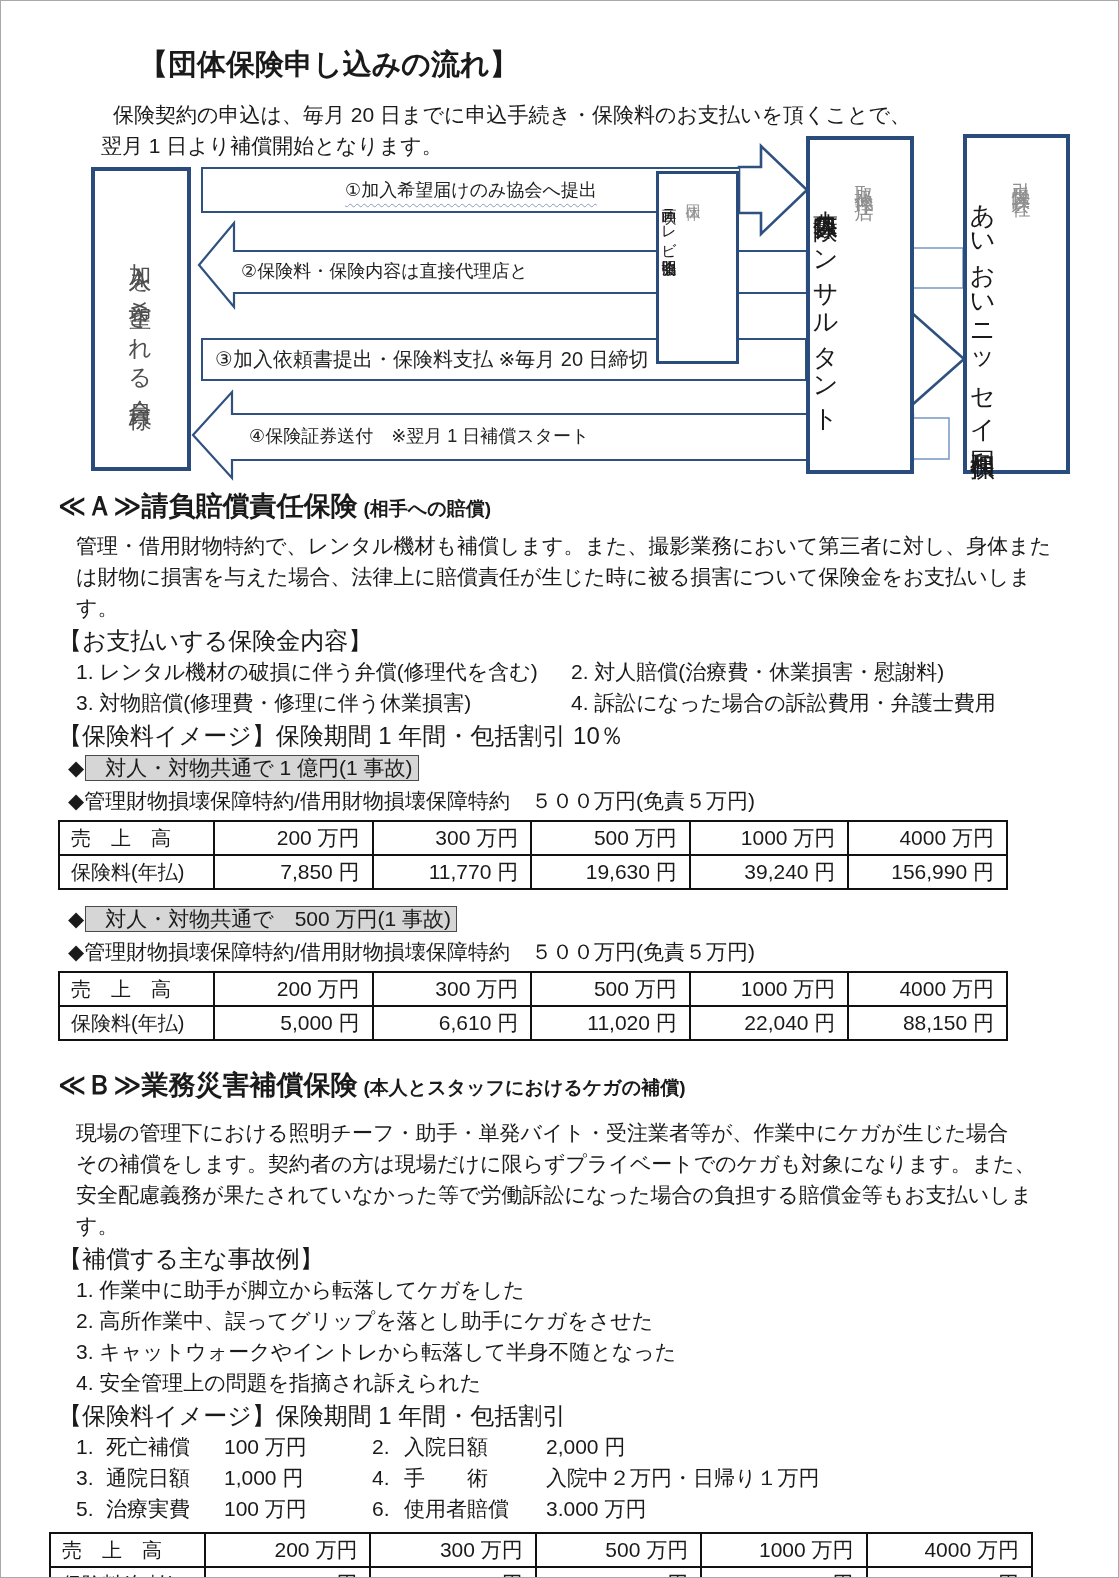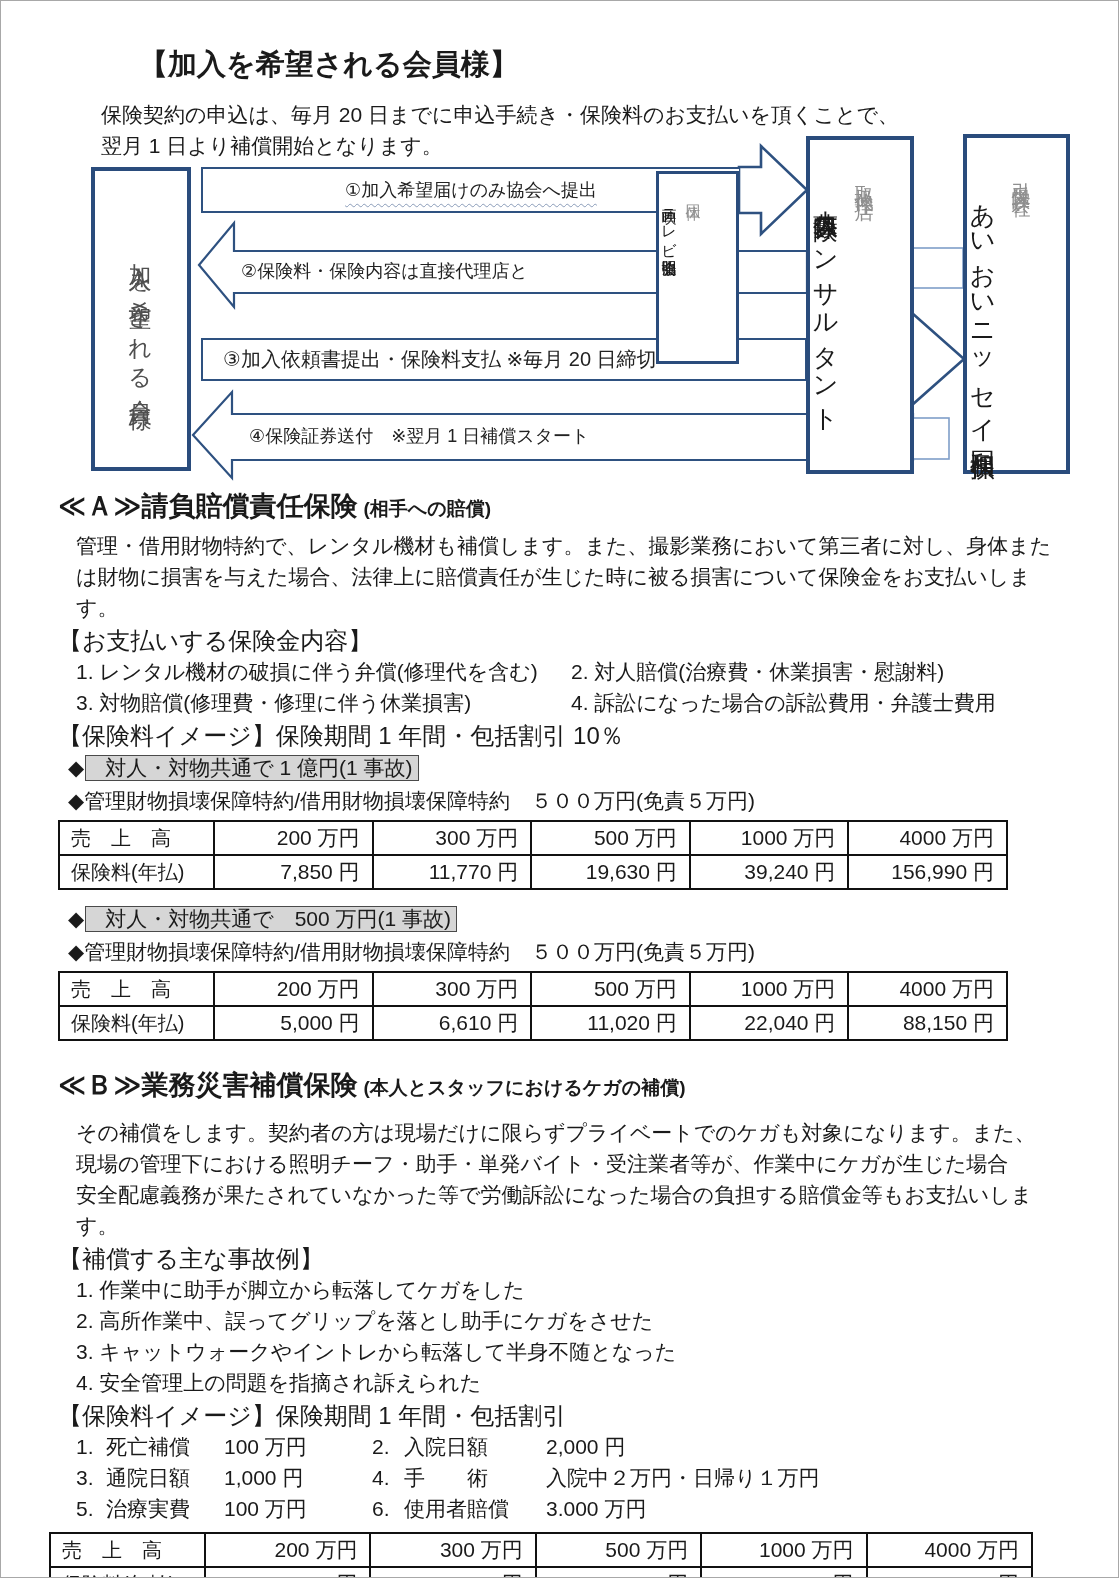--- a/index.html
+++ b/index.html
@@ -4,37 +4,37 @@
 <style>
   * { margin:0; padding:0; box-sizing:border-box; }
   html,body { background:#fff; }
   body { font-family:"Liberation Sans","DejaVu Sans",sans-serif; color:#1a1a1a; }
   .page { position:relative; width:1119px; height:1578px; background:#fff;
           border:1px solid #a8a8a8; overflow:hidden; }
 
   
   .diagram { position:absolute; left:0; top:0; width:1119px; height:487px; }
   .doc-title { position:absolute; left:138px; top:44px; font-size:29px; font-weight:700; }
-  .intro1 { position:absolute; left:100px; top:100px; font-size:21px; }
+  .intro1 { position:absolute; left:112px; top:100px; font-size:21px; }
   .intro2 { position:absolute; left:100px; top:131px; font-size:21px; }
 
   .flow-svg { position:absolute; left:0; top:0; }
   .flow-svg polygon, .flow-svg path { fill:#fff; stroke:#2e5180; stroke-width:2.2; }
   .flow-svg .lite { stroke:#7f9ec9; stroke-width:1.6; }
   .flow-svg .head { stroke-width:2.6; }
 
   .step-box { position:absolute; background:transparent; font-size:18px; color:#222; }
   .box1 { left:200px; top:166px; width:538px; height:46px; border:2px solid #2e5180;
           border-right:none; text-align:center; line-height:42px; background:#fff; }
   .box1 .wavy { text-decoration:underline; text-decoration-style:wavy;
                 text-decoration-color:#8a9cb8; text-decoration-thickness:1px;
                 text-underline-offset:7px; }
   .step2-label { left:240px; top:248px; width:540px; height:44px; line-height:44px; }
   .box3 { left:200px; top:337px; width:606px; height:43px; border:2px solid #2e5180;
-          font-size:20px; line-height:39px; padding-left:20px; background:#fff; }
+          font-size:20px; line-height:39px; padding-left:12px; background:#fff; }
   .step4-label { left:248px; top:412px; width:600px; height:46px; line-height:46px; }
 
   .vbox { position:absolute; background:#fff; border:4px solid #2a4c7c; }
   .vwrap { writing-mode:vertical-rl; height:100%; }
   .vcol { display:block; }
   .role { color:#8f8f8f; }
   .member-box { left:90px; top:166px; width:100px; height:304px;
                 display:flex; align-items:center; justify-content:center; }
   .member-box .vtext { writing-mode:vertical-rl; font-size:23px; color:#4f4f4f;
                        letter-spacing:4px; }
@@ -75,21 +75,21 @@
   .benefits { display:grid; padding-left:18px; font-size:21px; line-height:31px;
               grid-template-columns:30px 118px 148px 32px 142px auto; }
   .gap4 { height:4px; } .gap8 { height:8px; } .gap12 { height:12px; }
 </style>
 </head>
 <body>
 
 <div class="page">
 
   <div class="diagram">
-    <div class="doc-title">【加入を希望される会員様】</div>
+    <div class="doc-title">【団体保険申し込みの流れ】</div>
     <div class="intro1">保険契約の申込は、毎月 20 日までに申込手続き・保険料のお支払いを頂くことで、</div>
     <div class="intro2">翌月 1 日より補償開始となります。</div>
 
     <svg class="flow-svg" width="1119" height="487">
 
       <polygon class="head" points="738,166 760,166 760,145 806,189 760,233 760,212 738,212"></polygon>
 
       <polygon points="198,264 233,222 233,250 806,250 806,292 233,292 233,306"></polygon>
 
       <rect class="lite" x="909" y="247" width="53" height="40" fill="#fff" stroke="#7f9ec9"></rect>
@@ -200,22 +200,22 @@
         <td class="num">88,150 円</td>
       </tr>
     </tbody>
       </table>
 
     <div class="gap12"></div>
     <div class="sec-head">
       <span>≪Ｂ≫</span><span>業務災害補償保険</span><span class="note">(本人とスタッフにおけるケガの補償)</span>
     </div>
     <div class="gap8"></div>
+    <div class="para">現場の管理下における照明チーフ・助手・単発バイト・受注業者等が、作業中にケガが生じた場合</div>
     <div class="para">その補償をします。契約者の方は現場だけに限らずプライベートでのケガも対象になります。また、</div>
-    <div class="para">現場の管理下における照明チーフ・助手・単発バイト・受注業者等が、作業中にケガが生じた場合</div>
     <div class="para">安全配慮義務が果たされていなかった等で労働訴訟になった場合の負担する賠償金等もお支払いします。</div>
 
     <div class="label-line">【補償する主な事故例】</div>
     <div class="para">1. 作業中に助手が脚立から転落してケガをした</div>
     <div class="para">2. 高所作業中、誤ってグリップを落とし助手にケガをさせた</div>
     <div class="para">3. キャットウォークやイントレから転落して半身不随となった</div>
     <div class="para">4. 安全管理上の問題を指摘され訴えられた</div>
 
     <div class="label-line">【保険料イメージ】保険期間 1 年間・包括割引</div>
 

